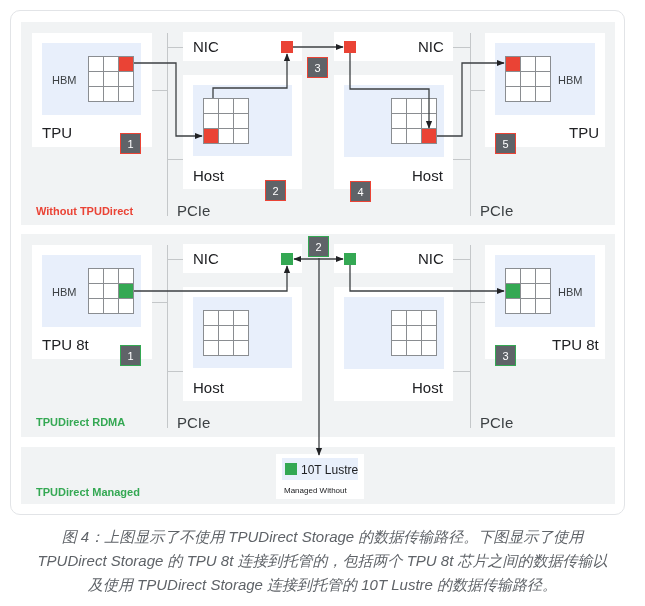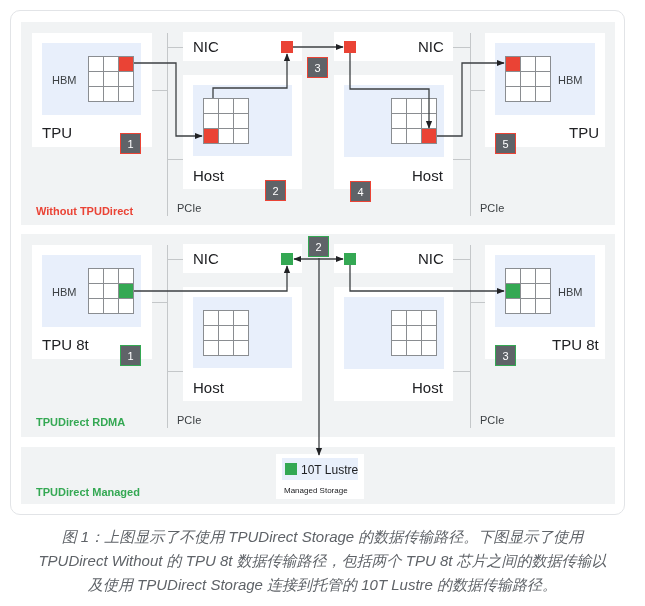--- a/index.html
+++ b/index.html
@@ -4,21 +4,21 @@
 <style>
   html, body { margin:0; padding:0; background:#ffffff; }
   body { width:645px; height:606px; position:relative; overflow:hidden; font-family:"Liberation Sans", "DejaVu Sans", sans-serif; }
   .frame { position:absolute; left:10px; top:10px; width:615px; height:505px; border:1px solid #e2e4e7; border-radius:10px; background:#fff; box-sizing:border-box; }
   .section { position:absolute; background:#f1f3f4; }
   .box { position:absolute; background:#ffffff; }
   .mem { position:absolute; background:#e8effb; }
   .lbl { position:absolute; color:#202124; white-space:nowrap; }
   .big { font-size:15px; }
   .small { font-size:11px; color:#3c4043; }
-  .pcie { font-size:11px; color:#3c4043; }
+  .pcie { font-size:15px; color:#3c4043; }
   .vline { position:absolute; width:1px; background:#c4c7c9; }
   .hline { position:absolute; height:1px; background:#c4c7c9; }
   .grid { position:absolute; width:46px; height:46px; display:grid; grid-template-columns:repeat(3,1fr); grid-template-rows:repeat(3,1fr); border-left:1px solid #8a8d91; border-top:1px solid #8a8d91; box-sizing:border-box; }
   .grid > div { border-right:1px solid #8a8d91; border-bottom:1px solid #8a8d91; background:#fff; }
   .grid > div.hot-red { background:#ea4335; }
   .grid > div.hot-green { background:#34a853; }
   .sq { position:absolute; width:12px; height:12px; }
   .badge { position:absolute; width:21px; height:21px; background:#5f6368; color:#fff; font-size:11px; display:flex; align-items:center; justify-content:center; box-sizing:border-box; }
   .badge.red { border:1.5px solid #ea4335; }
   .badge.green { border:1.5px solid #34a853; }
@@ -211,21 +211,21 @@
 <div class="seclabel" style="left:36px;top:416px;color:#34a853;">TPUDirect RDMA</div>
 <div class="lbl pcie" style="left:177px;top:414px;">PCIe</div>
 <div class="lbl pcie" style="left:480px;top:414px;">PCIe</div>
 
 <div class="section" style="left:21px;top:447px;width:594px;height:57px;"></div>
 <div class="seclabel" style="left:36px;top:486px;color:#34a853;">TPUDirect Managed</div>
 <div class="box" style="left:276px;top:454px;width:88px;height:45px;"></div>
 <div class="mem" style="left:282px;top:458px;width:76px;height:22px;"></div>
 <div class="sq" style="left:285px;top:463px;background:#34a853;"></div>
 <div class="lbl" style="left:301px;top:463px;font-size:12px;">10T Lustre</div>
-<div class="lbl" style="left:284px;top:486px;font-size:8px;">Managed Storage</div>
+<div class="lbl" style="left:284px;top:486px;font-size:8px;">Managed Without</div>
 
 <svg class="overlay" viewBox="0 0 645 606">
   <defs>
     <marker id="ah" viewBox="0 0 10 10" refX="9" refY="5" markerWidth="6" markerHeight="6" orient="auto-start-reverse">
       <path d="M0,1 L10,5 L0,9 z" fill="#202124"></path>
     </marker>
   </defs>
   <g fill="none" stroke="#3c4043" stroke-width="1.3">
 
     <path d="M134,63 L176,63 L176,136 L202,136" marker-end="url(#ah)"></path>
@@ -235,16 +235,16 @@
     <path d="M437,136 L462,136 L462,63 L504,63" marker-end="url(#ah)"></path>
 
     <path d="M134,291 L287,291 L287,266" marker-end="url(#ah)"></path>
     <path d="M294,259 L343,259" marker-start="url(#ah)" marker-end="url(#ah)"></path>
     <path d="M350,265 L350,291 L504,291" marker-end="url(#ah)"></path>
     <path d="M319,258 L319,455" marker-end="url(#ah)"></path>
   </g>
 </svg>
 
 <div class="caption">
-  <div>图 1：上图显示了不使用 TPUDirect Storage 的数据传输路径。下图显示了使用</div>
-  <div>TPUDirect Without 的 TPU 8t 数据传输路径，包括两个 TPU 8t 芯片之间的数据传输以</div>
+  <div>图 4：上图显示了不使用 TPUDirect Storage 的数据传输路径。下图显示了使用</div>
+  <div>TPUDirect Storage 的 TPU 8t 连接到托管的，包括两个 TPU 8t 芯片之间的数据传输以</div>
   <div>及使用 TPUDirect Storage 连接到托管的 10T Lustre 的数据传输路径。</div>
 </div>
 
 </body></html>

